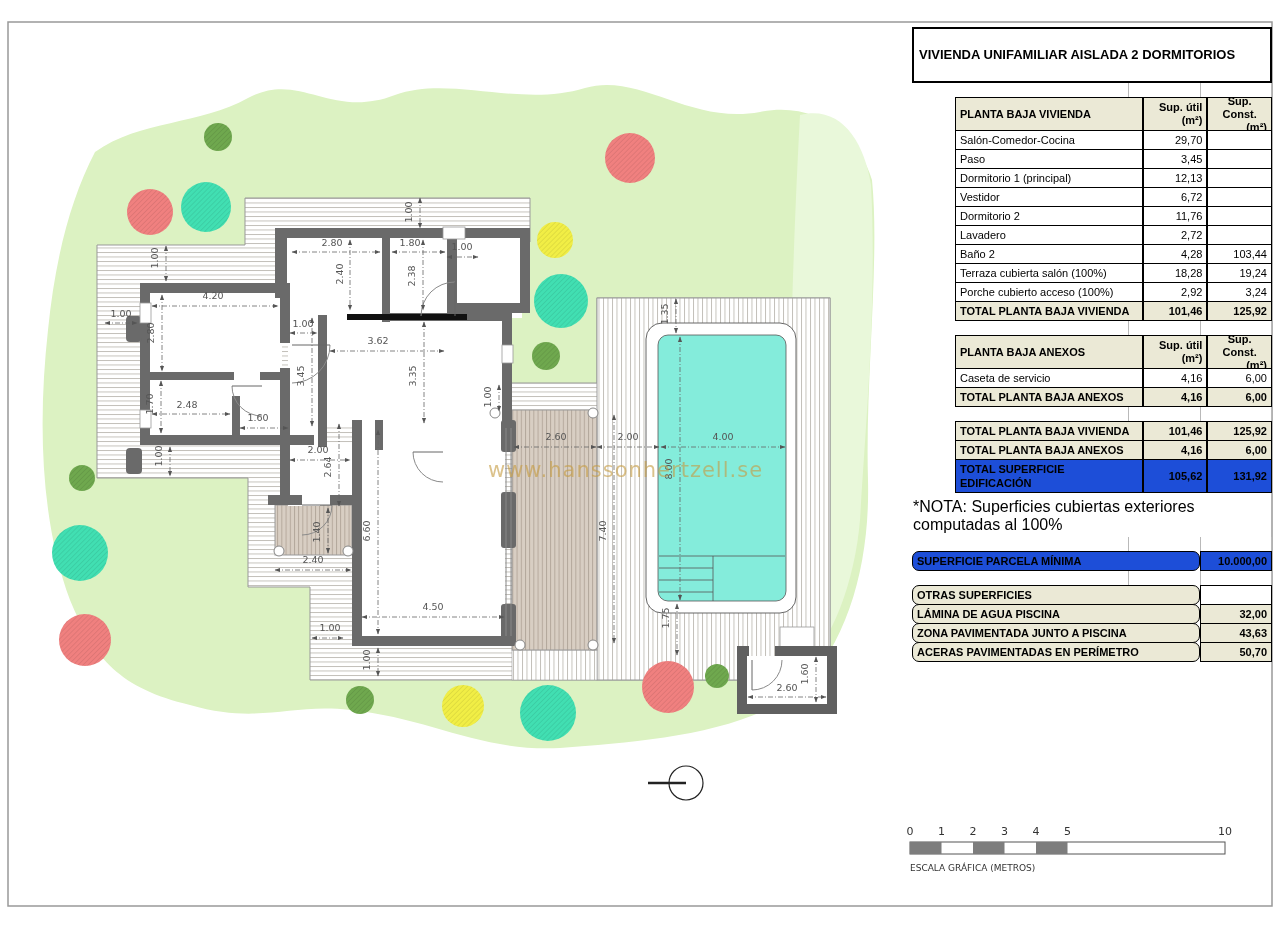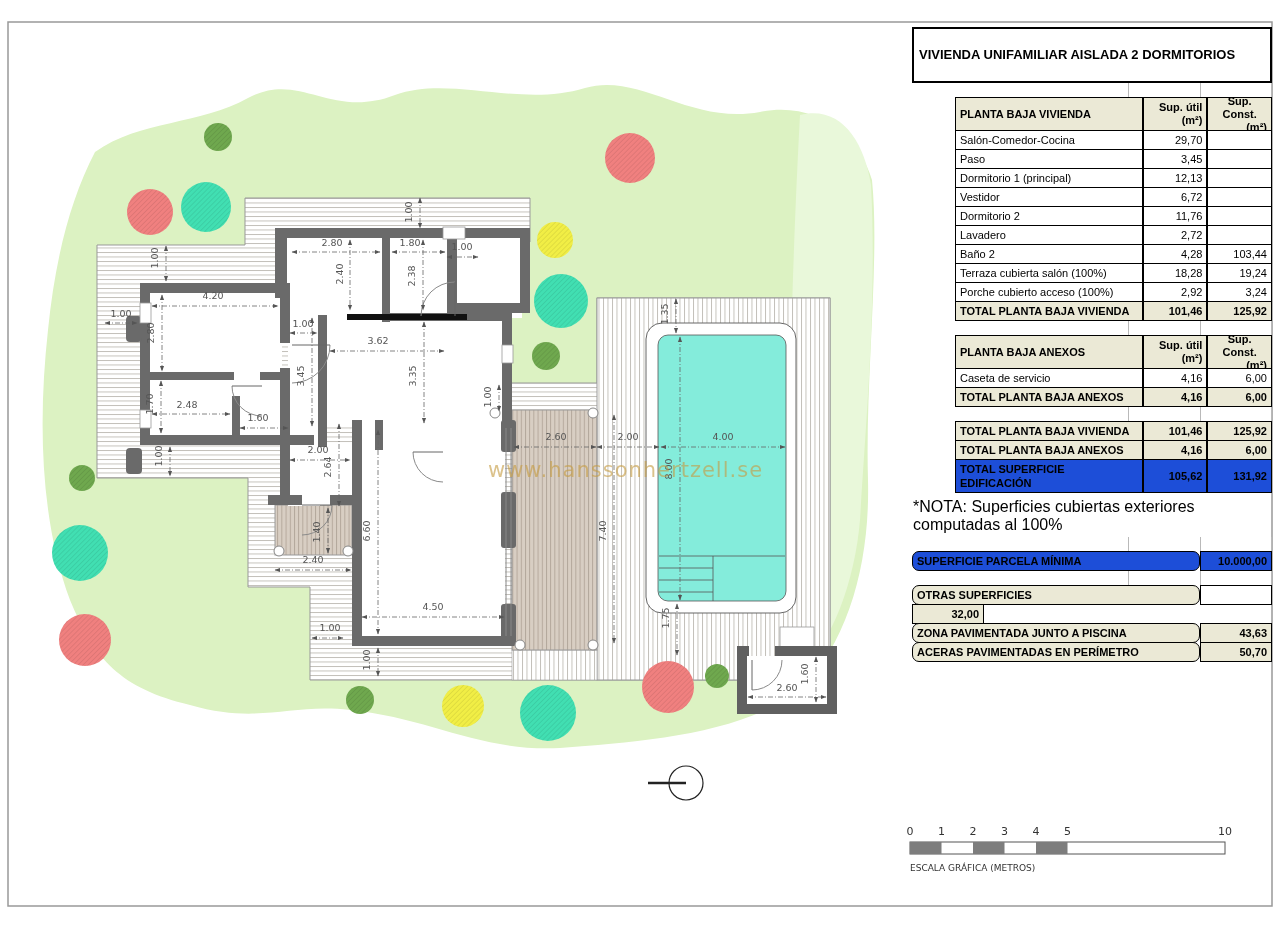--- a/index.html
+++ b/index.html
@@ -454,20 +454,21 @@
         <div class="g1"></div>
         <div class="g2"></div>
       </div>
 
     <div class="trow">
       <div class="cell cl beige b">OTRAS SUPERFICIES</div>
       <div class="cell c2"></div>
     </div>
     <div id="rows-otras">
         <div class="trow">
+          <div class="cell cl beige b">LÁMINA DE AGUA PISCINA</div>
           <div class="cell c2 beige b">32,00</div>
         </div>
         <div class="trow">
           <div class="cell cl beige b">ZONA PAVIMENTADA JUNTO A PISCINA</div>
           <div class="cell c2 beige b">43,63</div>
         </div>
         <div class="trow">
           <div class="cell cl beige b">ACERAS PAVIMENTADAS EN PERÍMETRO</div>
           <div class="cell c2 beige b">50,70</div>
         </div>

